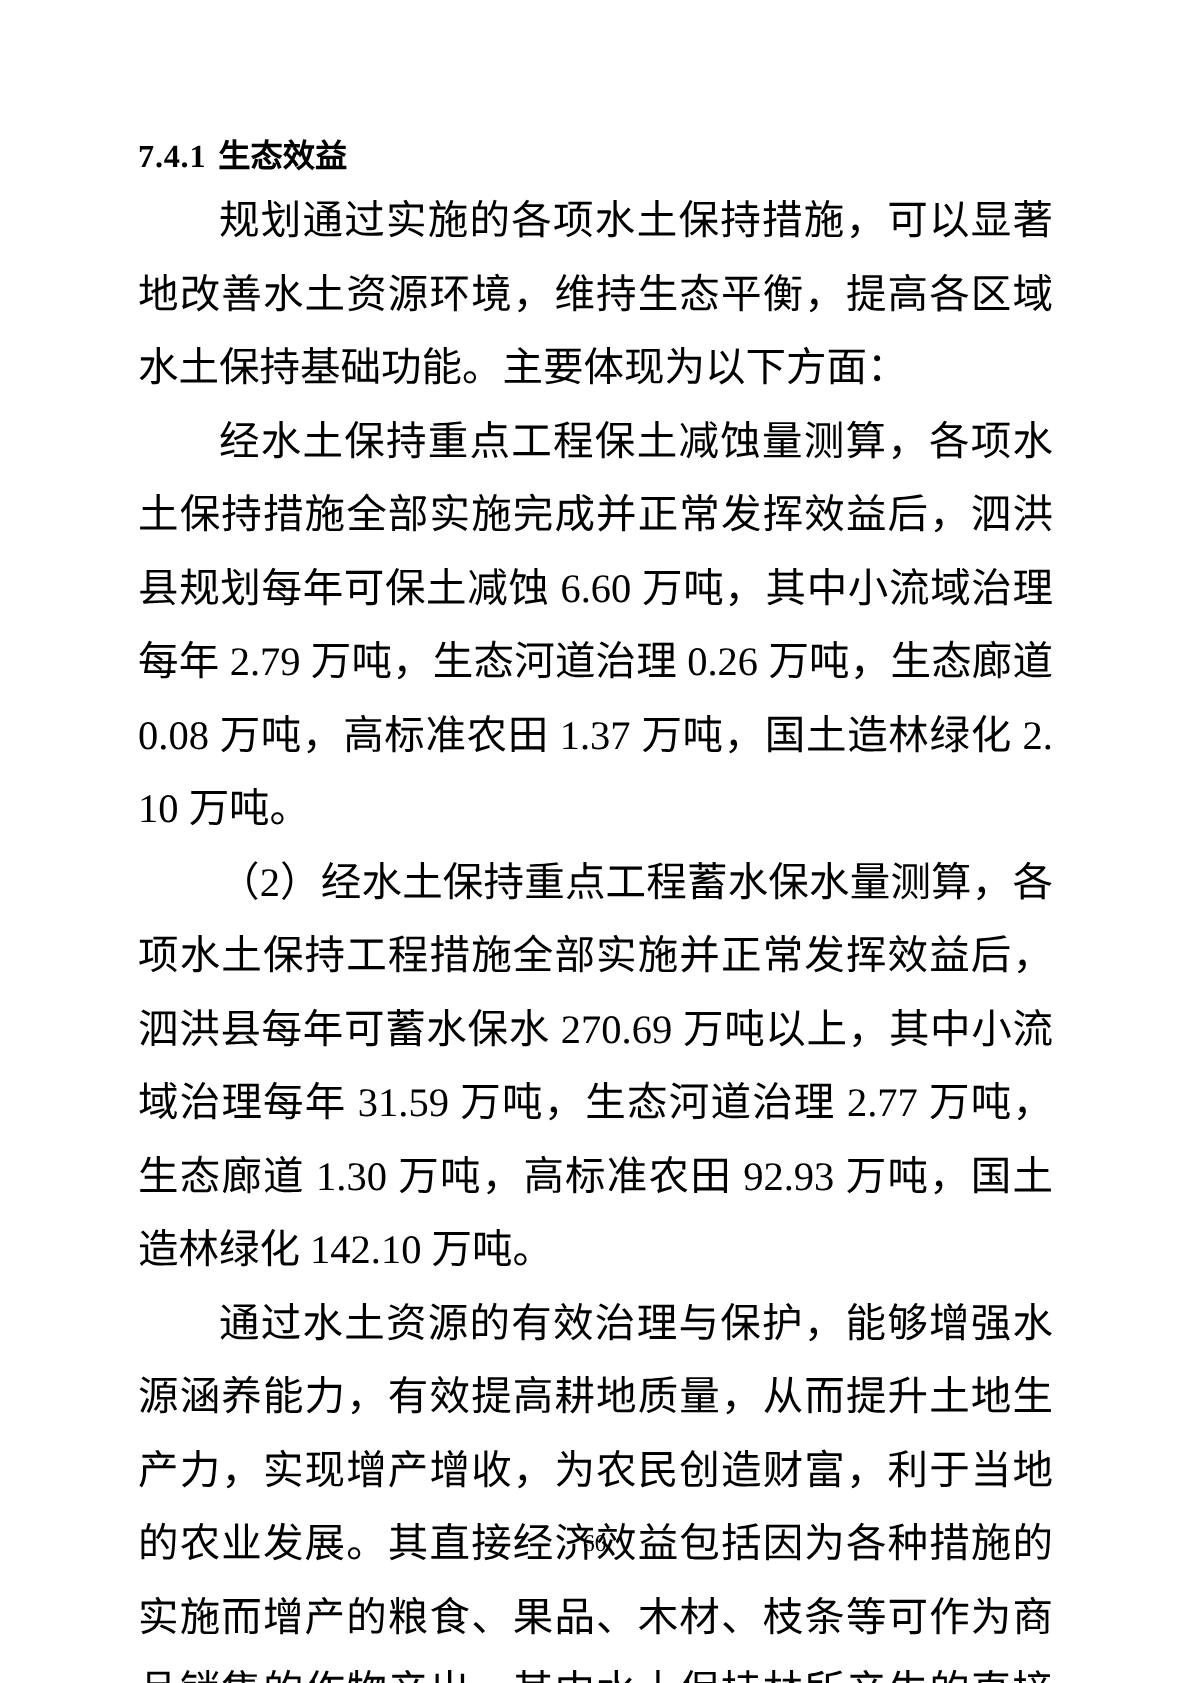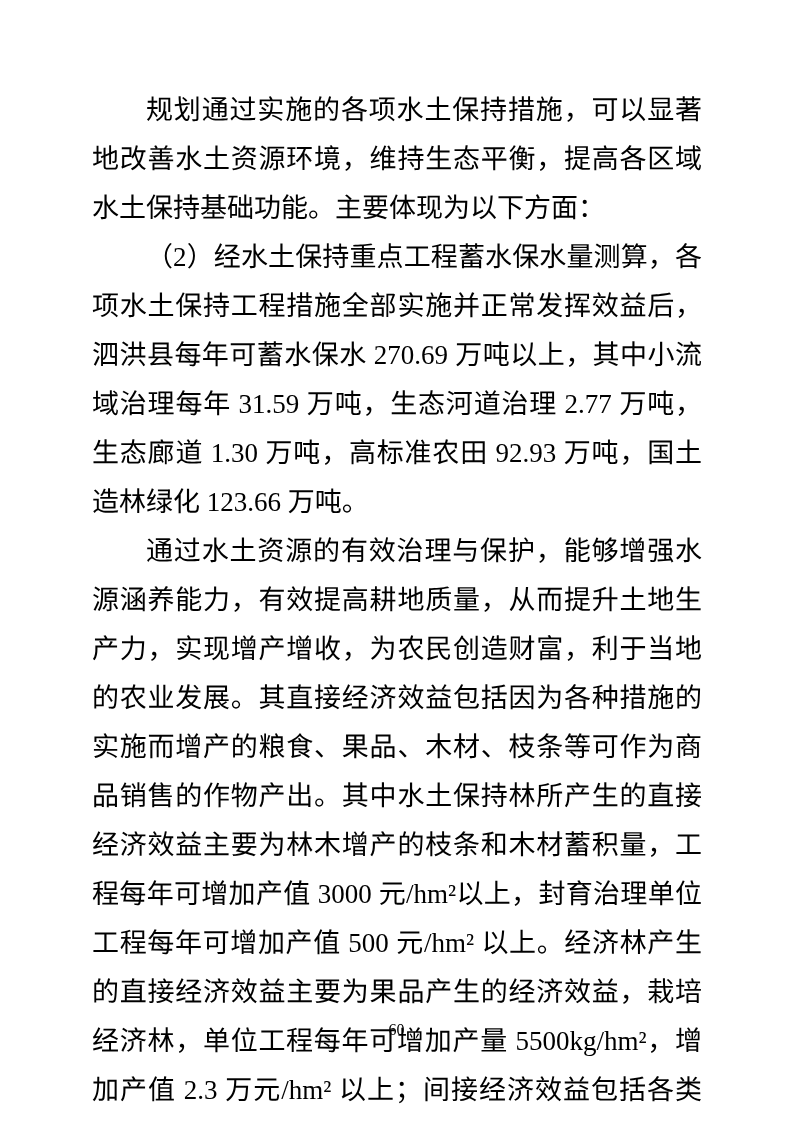--- a/index.html
+++ b/index.html
@@ -49,22 +49,24 @@
     font-size: 16px;
     line-height: 20px;
   }
 </style>
 </head>
 <body>
 
 <div class="page">
 
   <section>
+    <h2 class="heading"><span class="hnum">7.4.1</span><span class="htitle">生态效益</span></h2>
     <p class="para">规划通过实施的各项水土保持措施，可以显著地改善水土资源环境，维持生态平衡，提高各区域水土保持基础功能。主要体现为以下方面：</p>
-    <p class="para">（2）经水土保持重点工程蓄水保水量测算，各项水土保持工程措施全部实施并正常发挥效益后，泗洪县每年可蓄水保水 270.69 万吨以上，其中小流域治理每年 31.59 万吨，生态河道治理 2.77 万吨，生态廊道 1.30 万吨，高标准农田 92.93 万吨，国土造林绿化 123.66 万吨。</p>
+    <p class="para">经水土保持重点工程保土减蚀量测算，各项水土保持措施全部实施完成并正常发挥效益后，泗洪县规划每年可保土减蚀 6.60 万吨，其中小流域治理每年 2.79 万吨，生态河道治理 0.26 万吨，生态廊道 0.08 万吨，高标准农田 1.37 万吨，国土造林绿化 2.10 万吨。</p>
+    <p class="para">（2）经水土保持重点工程蓄水保水量测算，各项水土保持工程措施全部实施并正常发挥效益后，泗洪县每年可蓄水保水 270.69 万吨以上，其中小流域治理每年 31.59 万吨，生态河道治理 2.77 万吨，生态廊道 1.30 万吨，高标准农田 92.93 万吨，国土造林绿化 142.10 万吨。</p>
   </section>
 
   <section>
     <p class="para">通过水土资源的有效治理与保护，能够增强水源涵养能力，有效提高耕地质量，从而提升土地生产力，实现增产增收，为农民创造财富，利于当地的农业发展。其直接经济效益包括因为各种措施的实施而增产的粮食、果品、木材、枝条等可作为商品销售的作物产出。其中水土保持林所产生的直接经济效益主要为林木增产的枝条和木材蓄积量，工程每年可增加产值 3000 元/hm²以上，封育治理单位工程每年可增加产值 500 元/hm² 以上。经济林产生的直接经济效益主要为果品产生的经济效益，栽培经济林，单位工程每年可增加产量 5500kg/hm²，增加产值 2.3 万元/hm² 以上；间接经济效益包括各类产品加工转化增值与土地资源的节约与增值等。</p>
   </section>
 
   <section>
   </section>
 
   <div class="footer">60</div>

